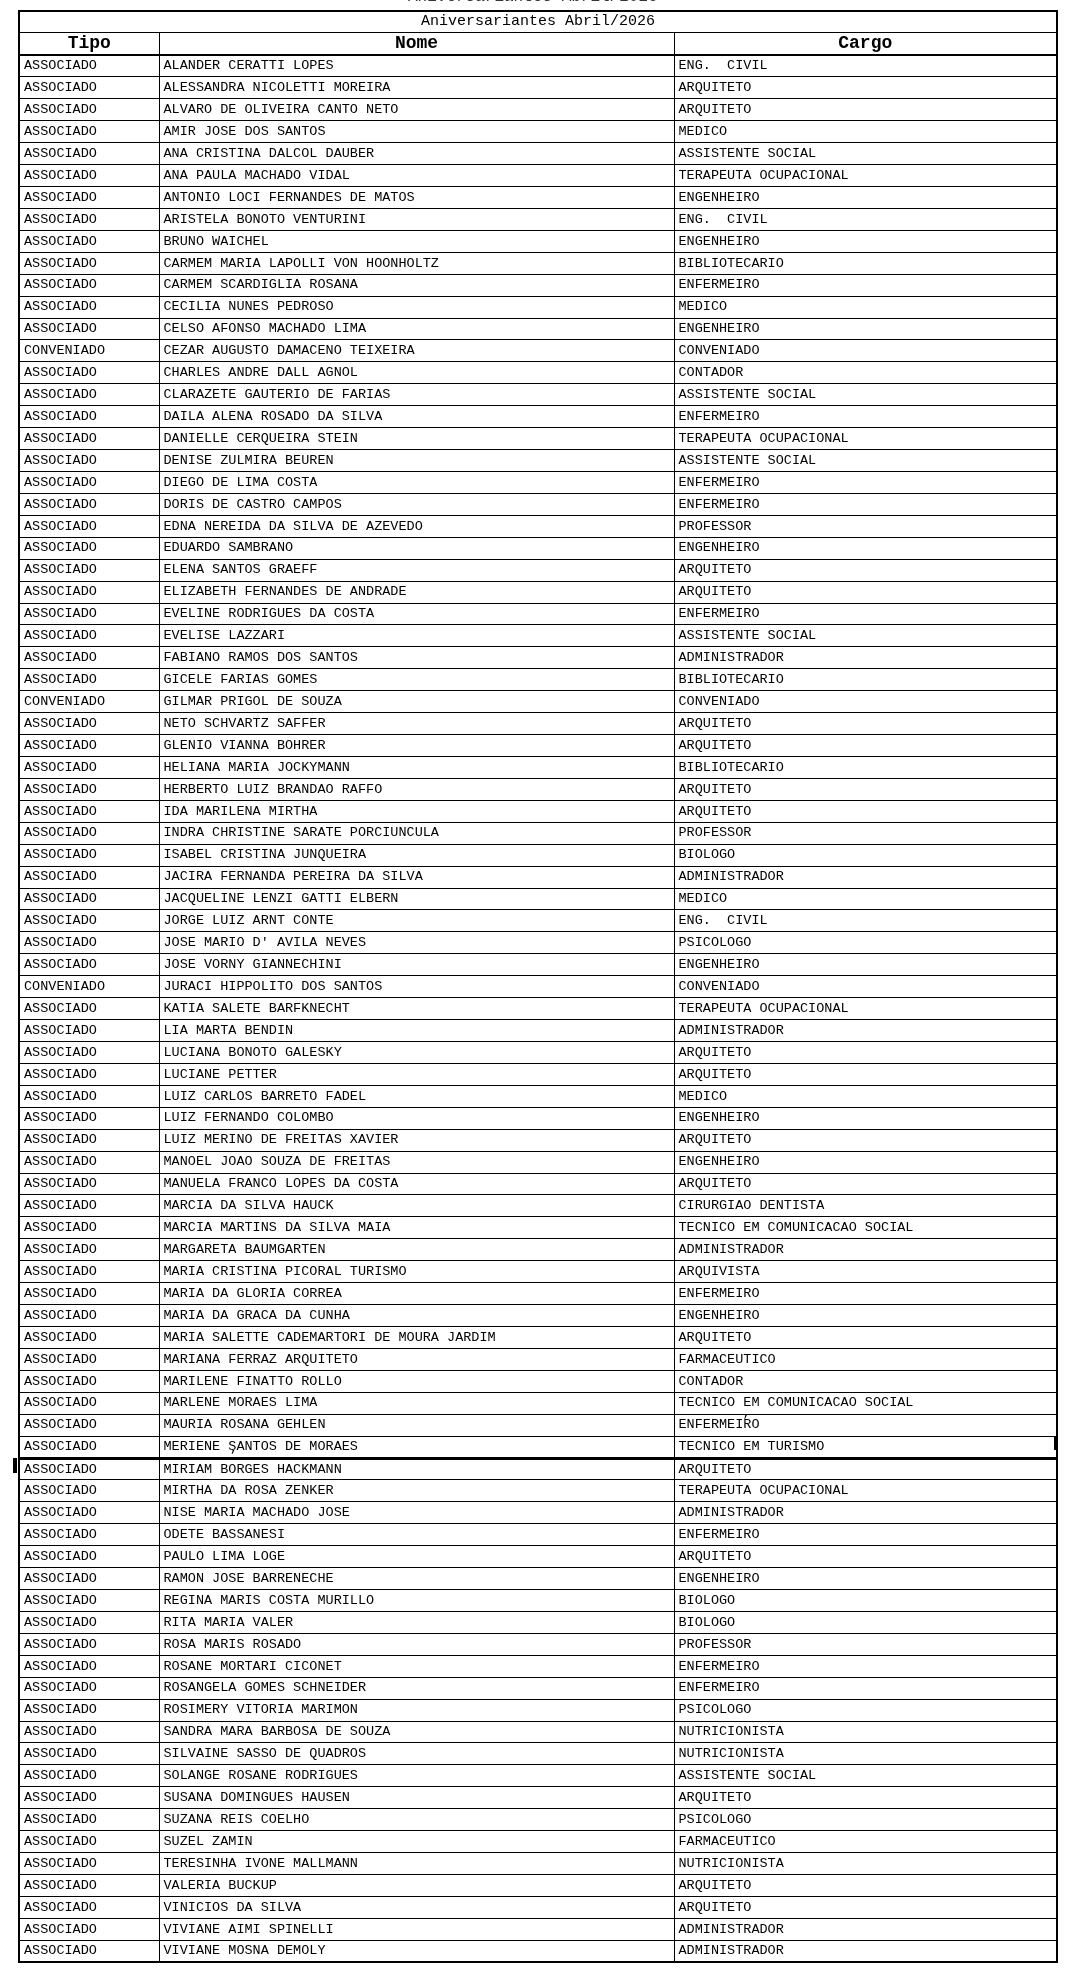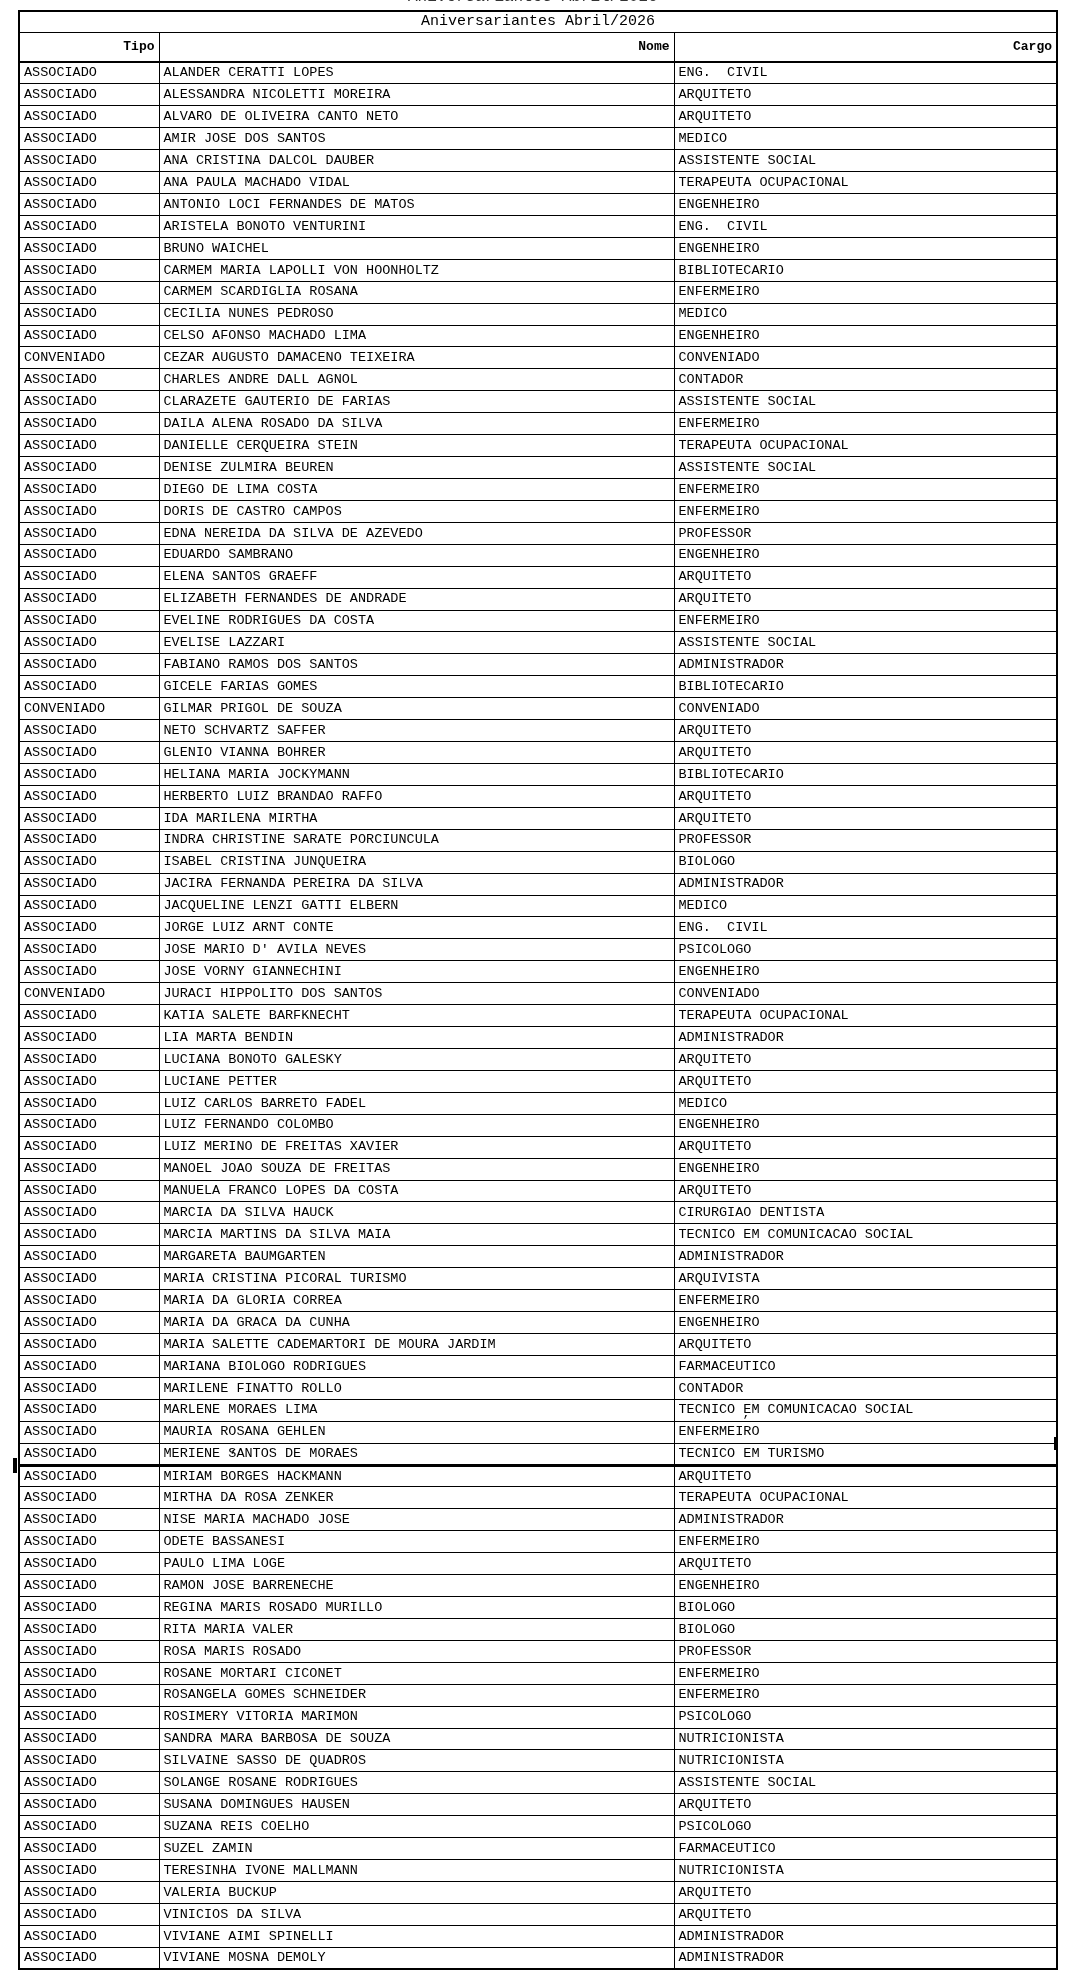--- a/index.html
+++ b/index.html
@@ -50,24 +50,24 @@
     line-height: 1;
   }
   .birthday-table .title-cell {
     text-align: center;
     font-size: 15px;
     font-weight: normal;
     height: 21px;
     border-bottom: 1px solid #000000;
   }
   .birthday-table th {
-    text-align: right;
+    text-align: center;
     font-weight: bold;
-    font-size: 13px;
-    height: 30px;
+    font-size: 18px;
+    height: 23px;
     border-bottom: 2px solid #000000;
   }
   .birthday-table tr.page-break td {
     border-top: 3px solid #000000;
   }
   
   .artifact { position: absolute; color: #000; }
   .artifact-comma  { left: 230px;  top: 1441px; font-size: 13px; }
   .artifact-dot    { left: 742px;  top: 1414px; font-size: 12px; }
   .artifact-tick-r { left: 1054px; top: 1437px; width: 3px; height: 13px; background: #000; }
@@ -389,21 +389,21 @@
           <td>MARIA DA GRACA DA CUNHA</td>
           <td>ENGENHEIRO</td>
         </tr>
         <tr>
           <td>ASSOCIADO</td>
           <td>MARIA SALETTE CADEMARTORI DE MOURA JARDIM</td>
           <td>ARQUITETO</td>
         </tr>
         <tr>
           <td>ASSOCIADO</td>
-          <td>MARIANA BIOLOGO RODRIGUES</td>
+          <td>MARIANA FERRAZ ARQUITETO</td>
           <td>FARMACEUTICO</td>
         </tr>
         <tr>
           <td>ASSOCIADO</td>
           <td>MARILENE FINATTO ROLLO</td>
           <td>CONTADOR</td>
         </tr>
         <tr>
           <td>ASSOCIADO</td>
           <td>MARLENE MORAES LIMA</td>
@@ -444,21 +444,21 @@
           <td>PAULO LIMA LOGE</td>
           <td>ARQUITETO</td>
         </tr>
         <tr>
           <td>ASSOCIADO</td>
           <td>RAMON JOSE BARRENECHE</td>
           <td>ENGENHEIRO</td>
         </tr>
         <tr>
           <td>ASSOCIADO</td>
-          <td>REGINA MARIS ROSADO MURILLO</td>
+          <td>REGINA MARIS COSTA MURILLO</td>
           <td>BIOLOGO</td>
         </tr>
         <tr>
           <td>ASSOCIADO</td>
           <td>RITA MARIA VALER</td>
           <td>BIOLOGO</td>
         </tr>
         <tr>
           <td>ASSOCIADO</td>
           <td>ROSA MARIS ROSADO</td>

